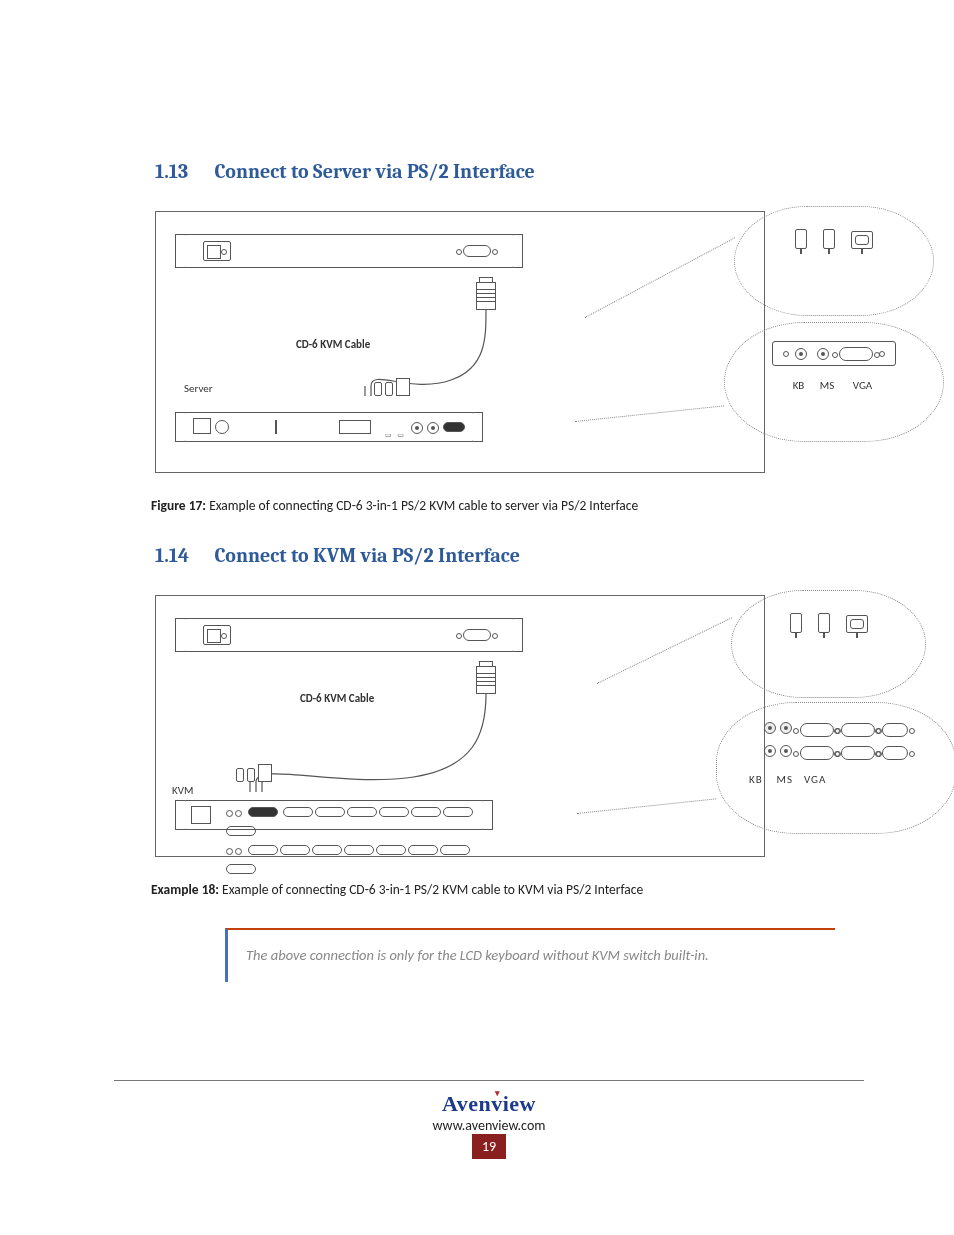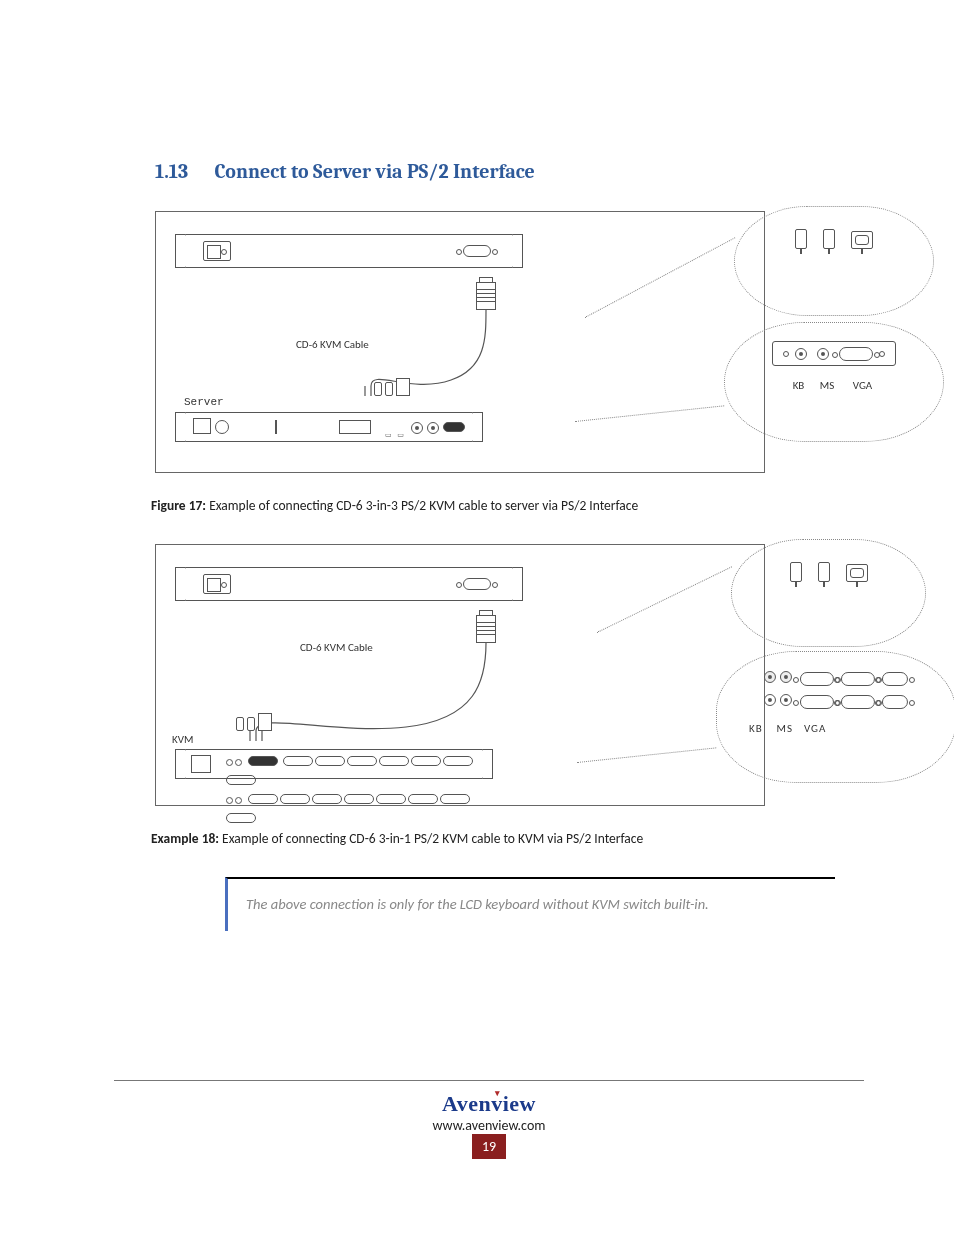--- a/index.html
+++ b/index.html
@@ -8,21 +8,21 @@
   .section-heading { font-family: Cambria, "Times New Roman", serif; font-size: 20px; font-weight: bold; color: #2e5a9a; margin-bottom: 28px; }
   .section-heading .numcol { display: inline-block; width: 55px; }
   .figure-box {
     border: 1px solid #666; width: 610px; padding: 22px 18px 18px 18px;
     background: #fff; position: relative; margin-bottom: 24px; margin-left: 0;
   }
   .figure-caption { font-size: 13.5px; color: #222; margin-bottom: 30px; margin-left: -4px; }
   .figure-caption .bold { font-weight: bold; }
   .note-box {
     margin-left: 70px; margin-top: 22px; width: 610px;
-    border-top: 2px solid #000000; border-left: 3px solid #4a6fbf;
+    border-top: 2px solid #c2410c; border-left: 3px solid #4a6fbf;
     padding: 14px 10px 16px 18px; color: #888; font-style: italic; font-size: 14.5px; line-height: 1.55;
   }
   
   .footer { position: absolute; left: 114px; right: 90px; bottom: 76px; }
   .footer-rule { border-top: 1px solid #777; height: 0; margin-bottom: 10px; }
   .footer-row { display: flex; align-items: center; justify-content: space-between; flex-direction: column; }
   .brand { font-family: "Times New Roman", serif; font-size: 22px; font-weight: 600; color: #1b3a8a; letter-spacing: .5px; position: relative; }
   .brand .dot { position: absolute; top: -3px; left: 53px; font-size: 9px; color: #b02a2a; }
   .footer-center { font-size: 14px; color: #222; }
   .page-num { background: #8a1f1f; color: #fff; font-size: 14px; padding: 4px 10px; }
@@ -30,21 +30,21 @@
   
   .rack-unit { border: 1px solid #555; height: 34px; width: 330px; position: relative; border-radius: 2px; background: #fff; }
   .rack-unit .tab-l, .rack-unit .tab-r { position:absolute; top:-1px; height:34px; width:10px; border:1px solid #555; background:#fff; }
   .rack-unit .tab-l { left:-10px; border-right:none; } .rack-unit .tab-r { right:-10px; border-left:none; }
   .screen-icon { position:absolute; left:18px; top:6px; width:28px; height:20px; border:1px solid #555; border-radius:2px; }
   .screen-icon::before { content:""; position:absolute; left:3px; top:3px; width:12px; height:12px; border:1px solid #555; }
   .screen-icon::after { content:""; position:absolute; right:3px; top:7px; width:4px; height:4px; border:1px solid #555; border-radius:50%; }
   .vga-small { position:absolute; right:22px; top:10px; width:28px; height:12px; border:1px solid #555; border-radius:6px; }
   .vga-small::before, .vga-small::after { content:""; position:absolute; top:3px; width:4px; height:4px; border:1px solid #555; border-radius:50%; }
   .vga-small::before { left:-8px; } .vga-small::after { right:-8px; }
-  .cable-label { font-size: 11px; color:#333; }
+  .cable-label { font-size: 11px; color:#333;font-weight:bold; }
   .small-label { font-size: 11px; color:#333; }
   .server-row { border:1px solid #555; height:30px; width:290px; position:relative; border-radius:2px; background:#fff; }
   .server-row .t-l, .server-row .t-r { position:absolute; top:-1px; height:30px; width:10px; border:1px solid #555; background:#fff; }
   .server-row .t-l { left:-10px; border-right:none; } .server-row .t-r { right:-10px; border-left:none; }
 
   .callout { border:1px dotted #888; border-radius:80px/60px; position:absolute; }
   .callout .leader { position:absolute; width:160px; height:1px; border-top:1px dotted #888; transform-origin:left center; }
 
   .ps2 { width:12px; height:12px; border:1px solid #555; border-radius:50%; display:inline-block; margin-right:4px; position:relative; }
   .ps2::after{content:"";position:absolute;left:3px;top:3px;width:4px;height:4px;background:#555;border-radius:50%;}
@@ -99,21 +99,21 @@
       <path d="M10,78 L10,88 M4,78 L4,88 M16,78 L16,88"></path>
     </svg>
     <span class="cable-label" style="position:absolute; left:140px; top:126px;">CD-6 KVM Cable</span>
 
     <div style="position:absolute; left:218px; top:166px; display:flex; gap:3px; align-items:flex-end;">
       <span class="tiny-ps2"></span>
         <span class="tiny-ps2"></span>
       <span style="width:14px;height:18px;border:1px solid #555;background:#fff;display:inline-block;"></span>
     </div>
 
-    <span class="small-label" style="position:absolute; left:28px; top:184px;font-family:Liberation Mono, monospace;">Server</span>
+    <span class="small-label" style="position:absolute; left:28px; top:170px;">Server</span>
     <div class="server-row" style="position:absolute; left:28px; top:200px;">
       <span class="t-l"></span>
         <span class="t-r"></span>
       <span style="position:absolute;left:8px;top:5px;width:18px;height:16px;border:1px solid #555;"></span>
       <span style="position:absolute;left:30px;top:7px;width:14px;height:14px;border:1px solid #555;border-radius:50%;"></span>
       <span style="position:absolute;left:90px;top:7px;width:2px;height:14px;background:#555;"></span>
       <span style="position:absolute;left:154px;top:7px;width:32px;height:14px;border:1px solid #555;"></span>
       <span style="position:absolute;left:200px;top:17px;font-size:7px;letter-spacing:2px;color:#555;">▭ ▭</span>
       <span class="ps2" style="position:absolute;left:226px;top:9px;margin:0;"></span>
       <span class="ps2" style="position:absolute;left:242px;top:9px;margin:0;"></span>
@@ -149,23 +149,27 @@
         <span style="display:inline-block;width:26px;">KB</span>
         <span style="display:inline-block;width:26px;">MS</span>
         <span style="display:inline-block;width:40px;">VGA</span>
       </div>
       <span class="leader" style="left:-150px; top:98px; transform:rotate(-6deg); width:150px;"></span>
     </div>
   </div>
 
   <p class="figure-caption">
     <span class="bold">Figure 17:</span>
-    <span>Example of connecting CD-6 3-in-3 PS/2 KVM cable to server via PS/2 Interface</span>
+    <span>Example of connecting CD-6 3-in-1 PS/2 KVM cable to server via PS/2 Interface</span>
   </p>
 
+  <h2 class="section-heading">
+    <span class="numcol">1.14</span>
+    <span>Connect to KVM via PS/2 Interface</span>
+  </h2>
 
   <div class="figure-box" style="height:262px;">
 
     <div class="rack-unit" style="position:absolute; left:28px; top:22px;">
       <span class="tab-l"></span>
         <span class="tab-r"></span>
       <span class="screen-icon"></span>
       <span class="vga-small"></span>
     </div>
 

